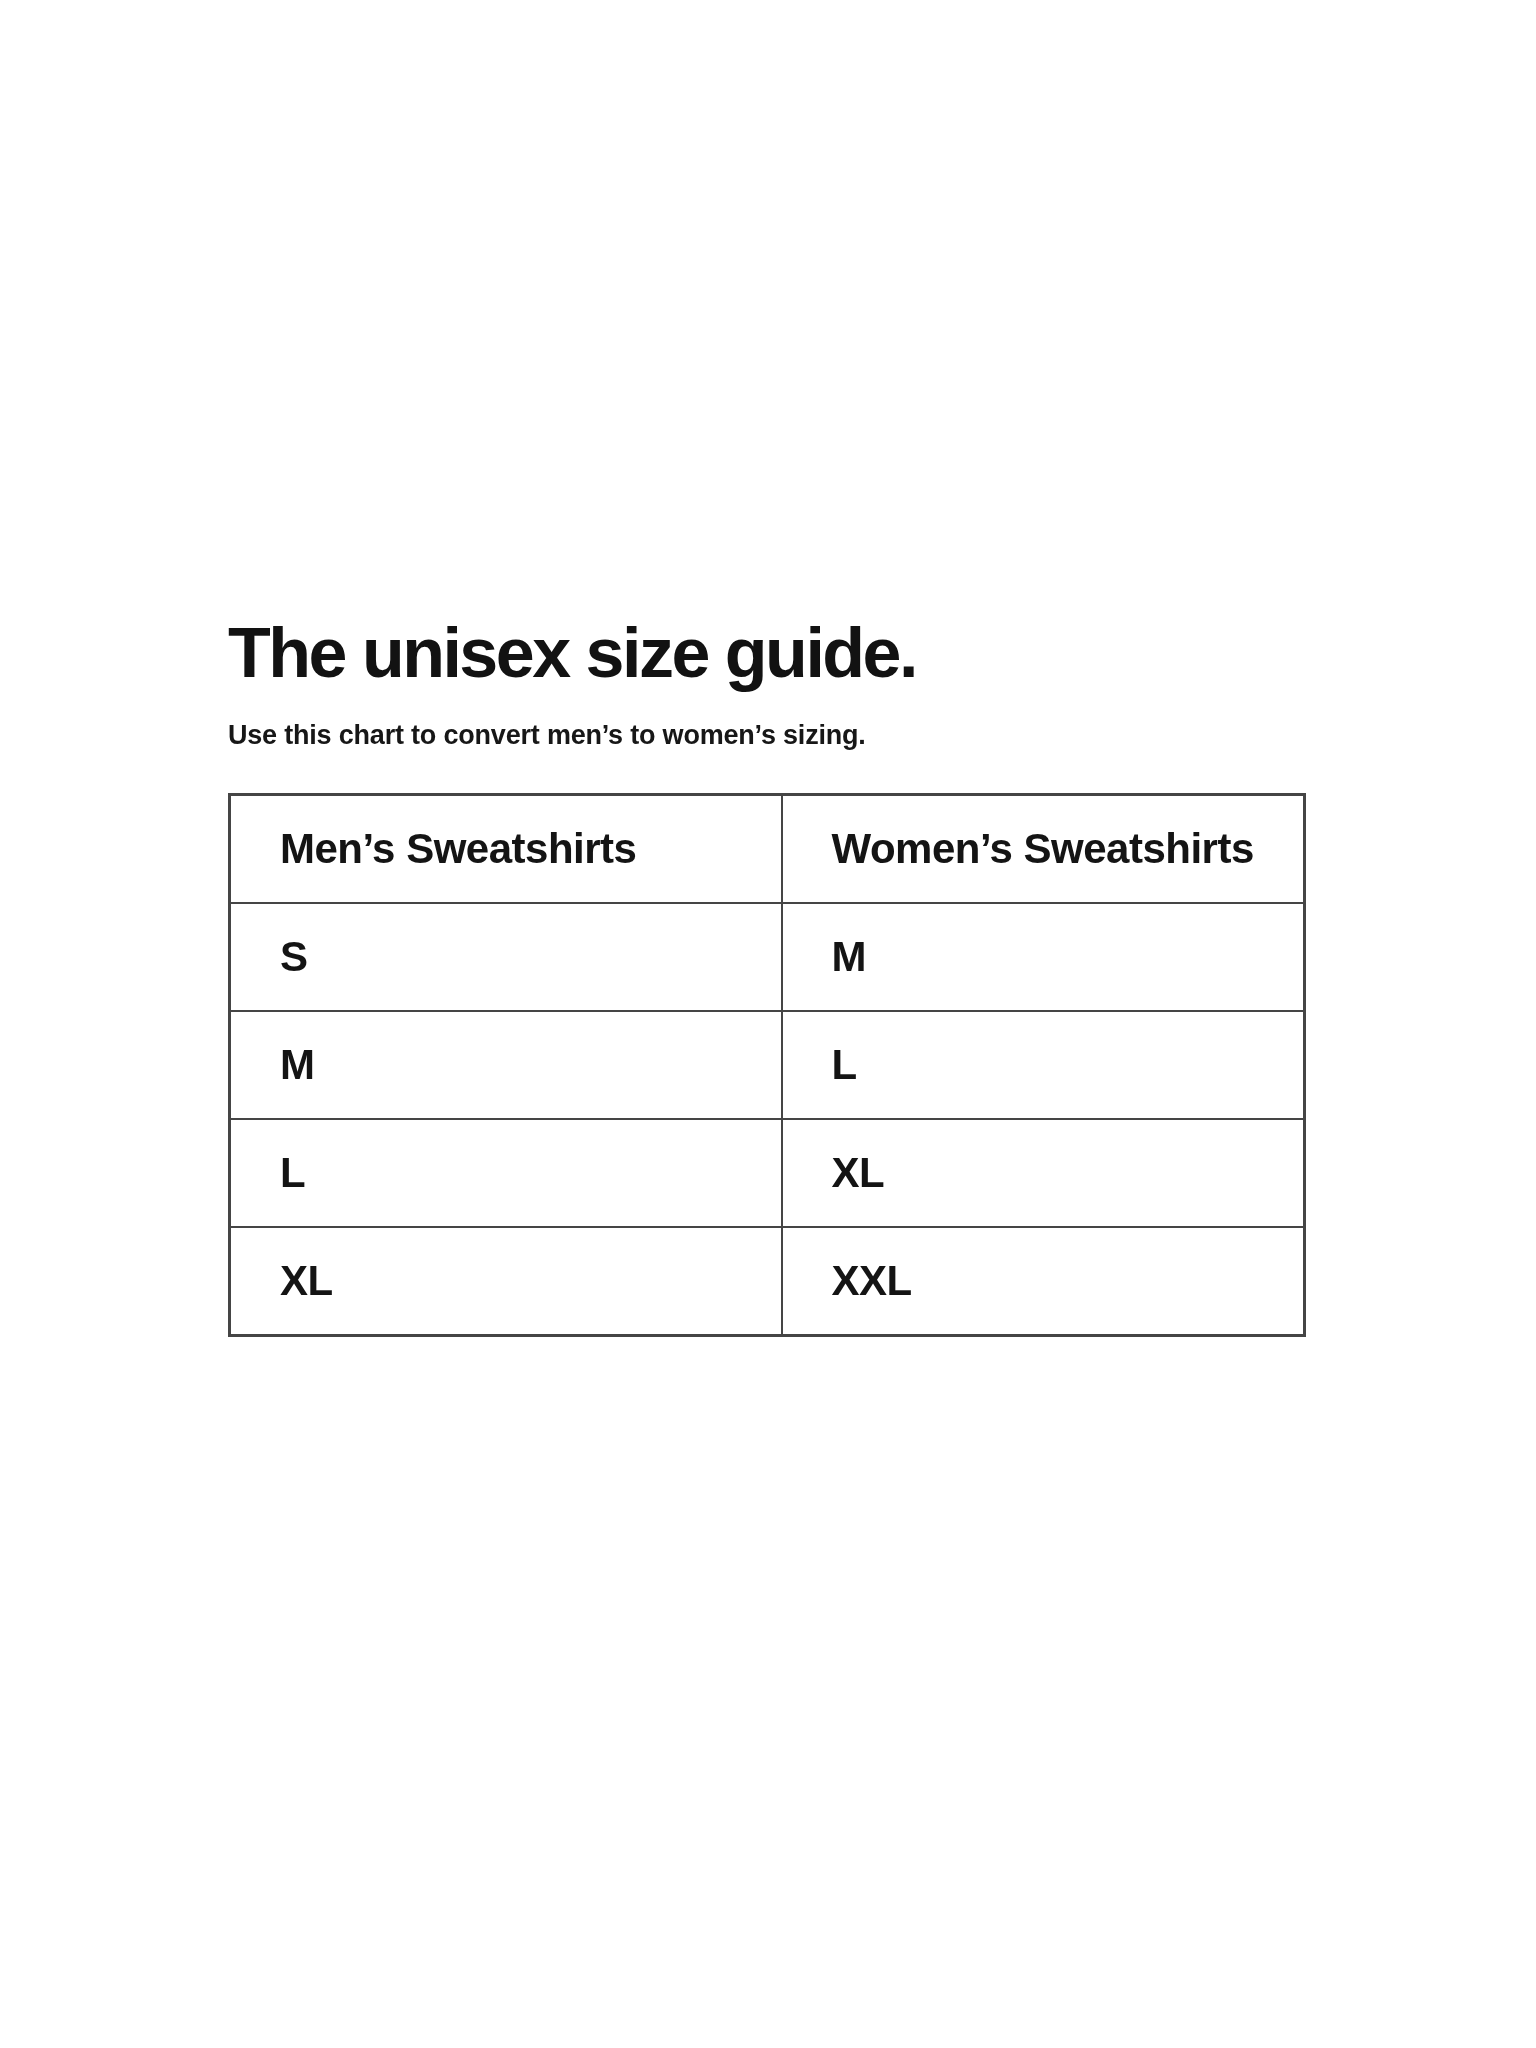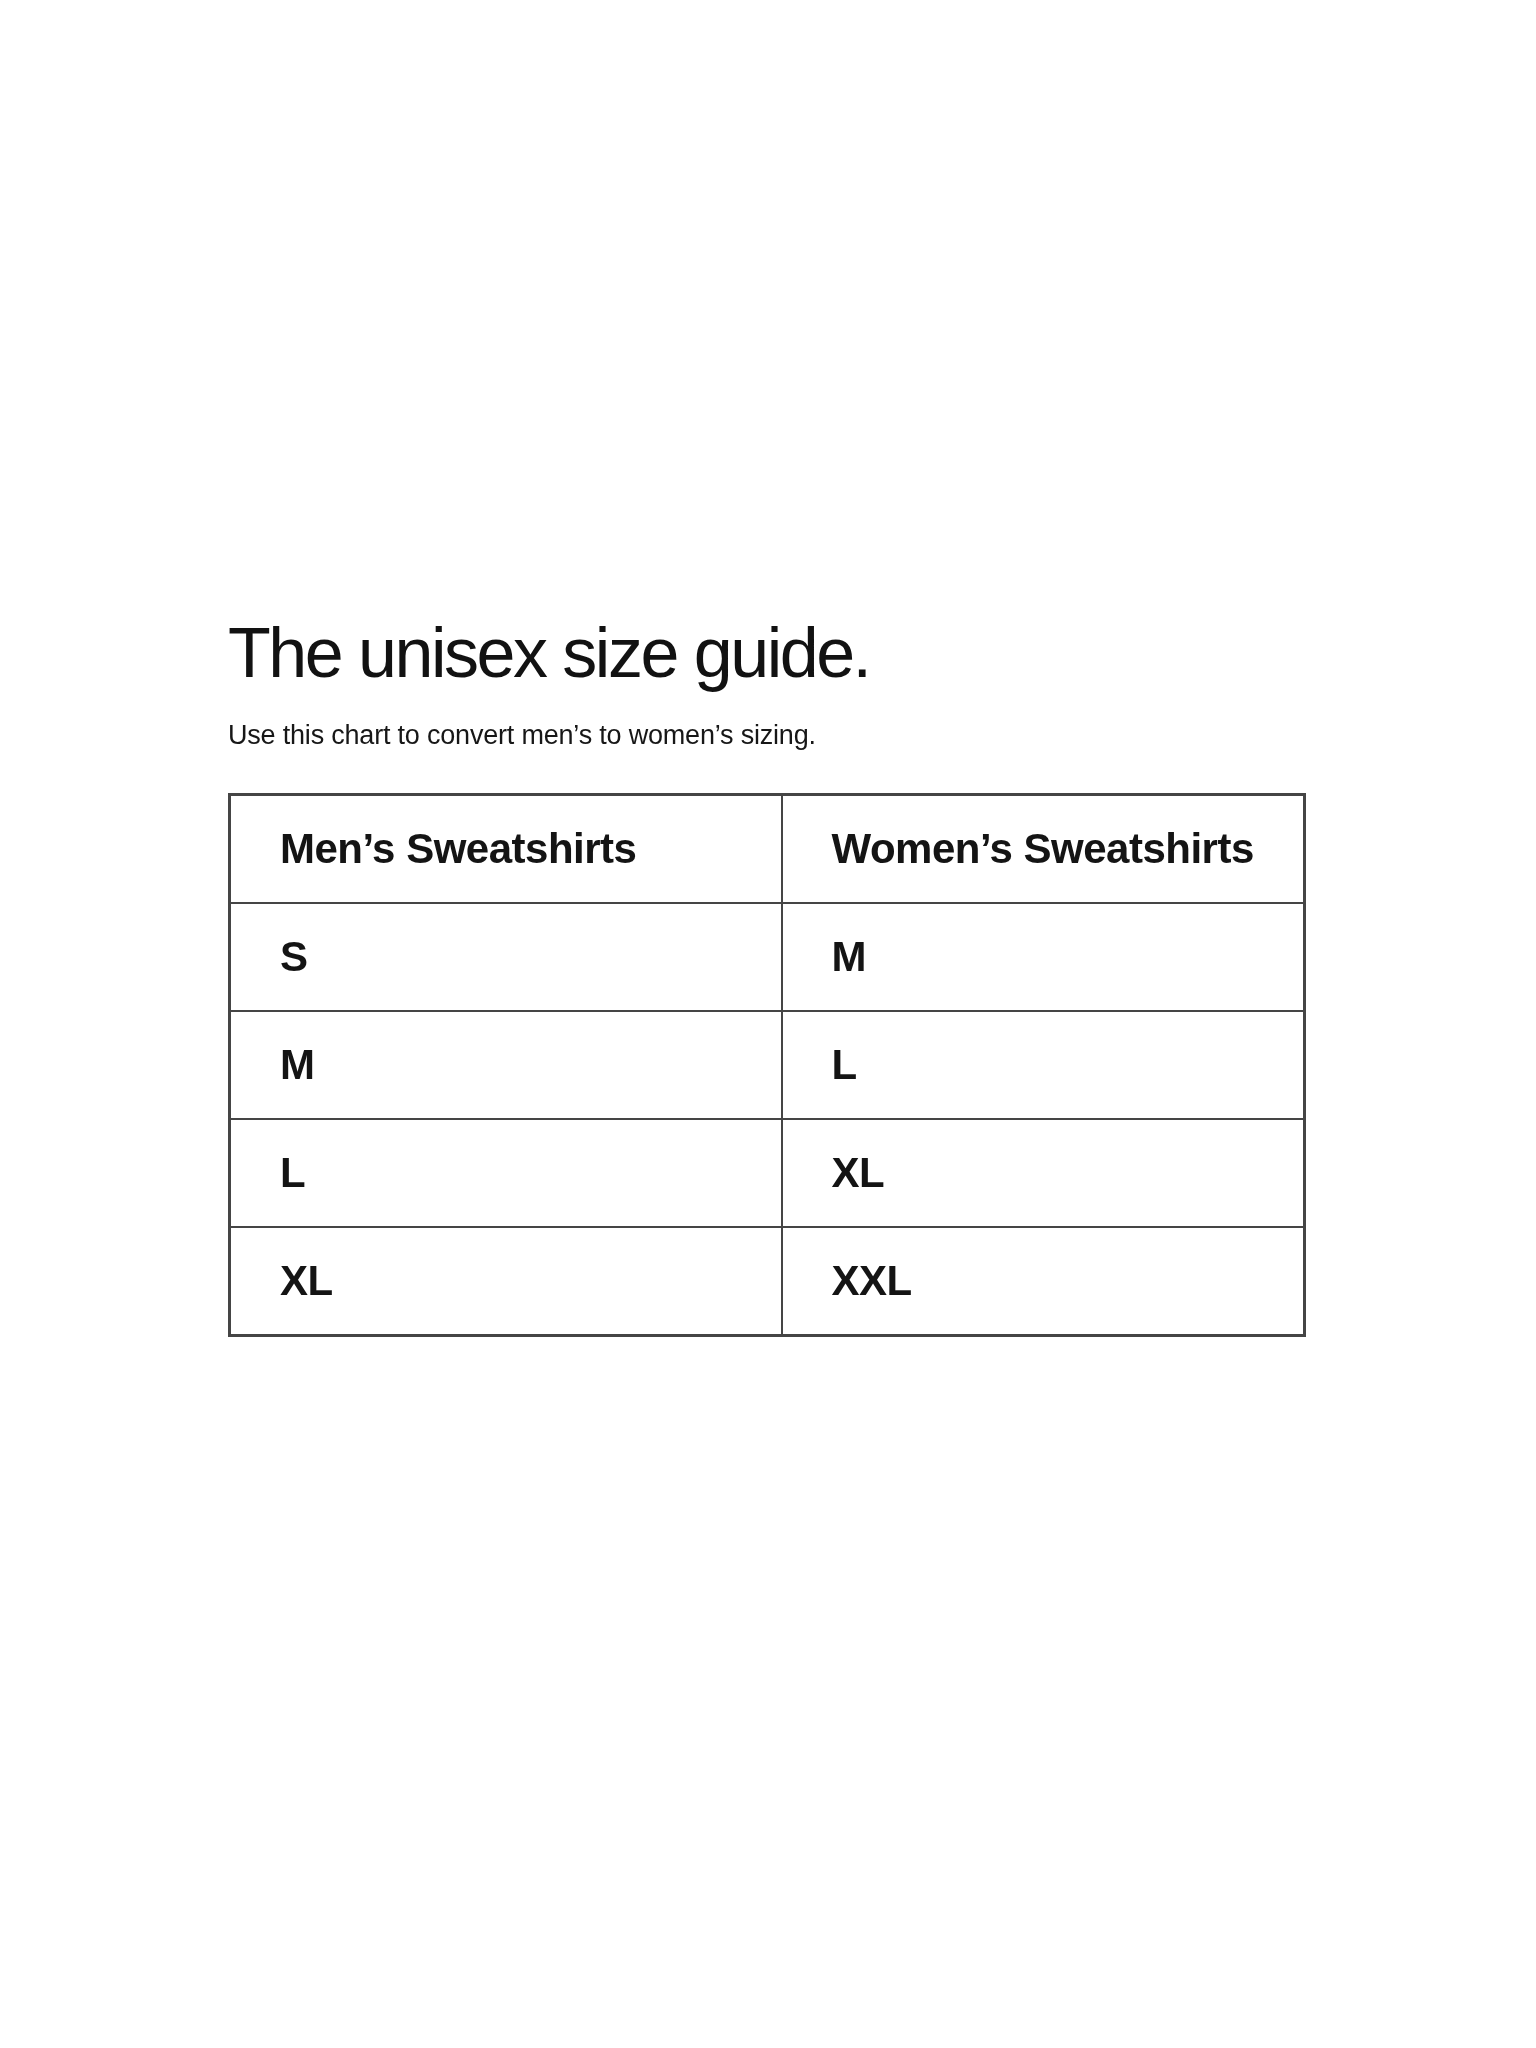--- a/index.html
+++ b/index.html
@@ -16,29 +16,29 @@
   }
   .content {
     position: absolute;
     left: 228px;
     top: 618px;
     width: 1080px;
   }
   .page-title {
     margin: 0;
     font-size: 70px;
-    font-weight: normal;
+    font-weight: bold;
     letter-spacing: -2.5px;
     line-height: 1.0;
     color: #121212;
   }
   .page-subtitle {
     margin: 34px 0 16px 0;
     font-size: 27px;
-    font-weight: normal;
+    font-weight: bold;
     letter-spacing: -0.2px;
     line-height: 1.0;
     color: #171717;
   }
   table.size-table {
     margin-top: 44px;
     border-collapse: collapse;
     table-layout: fixed;
     width: 1075px;
     background: #ffffff;

